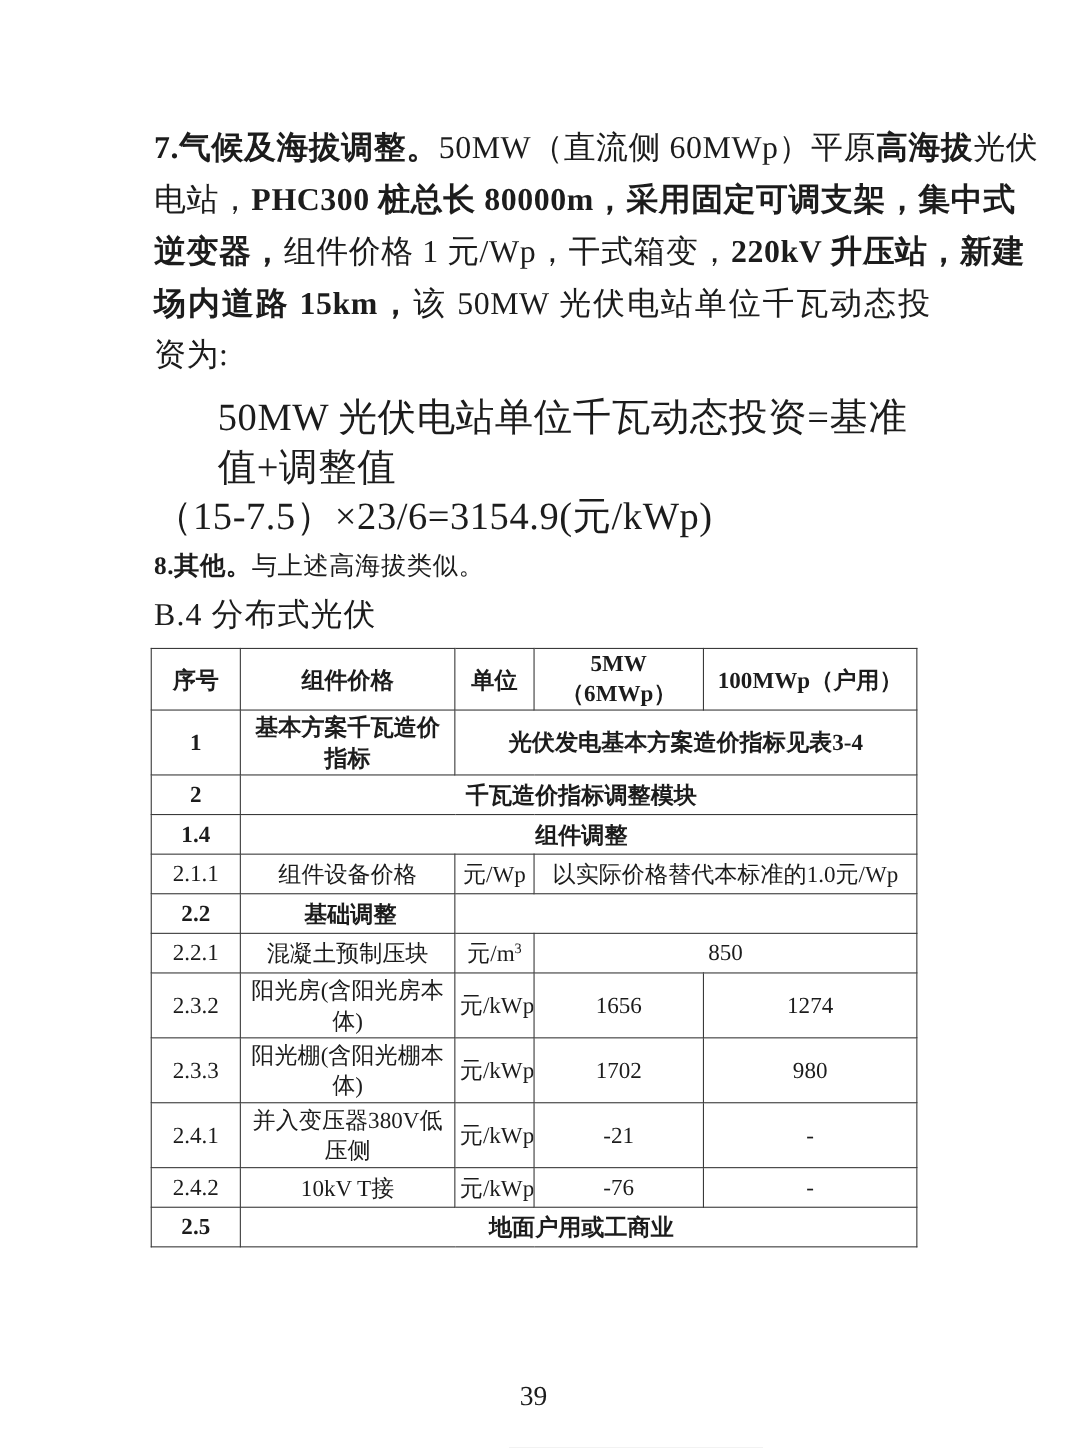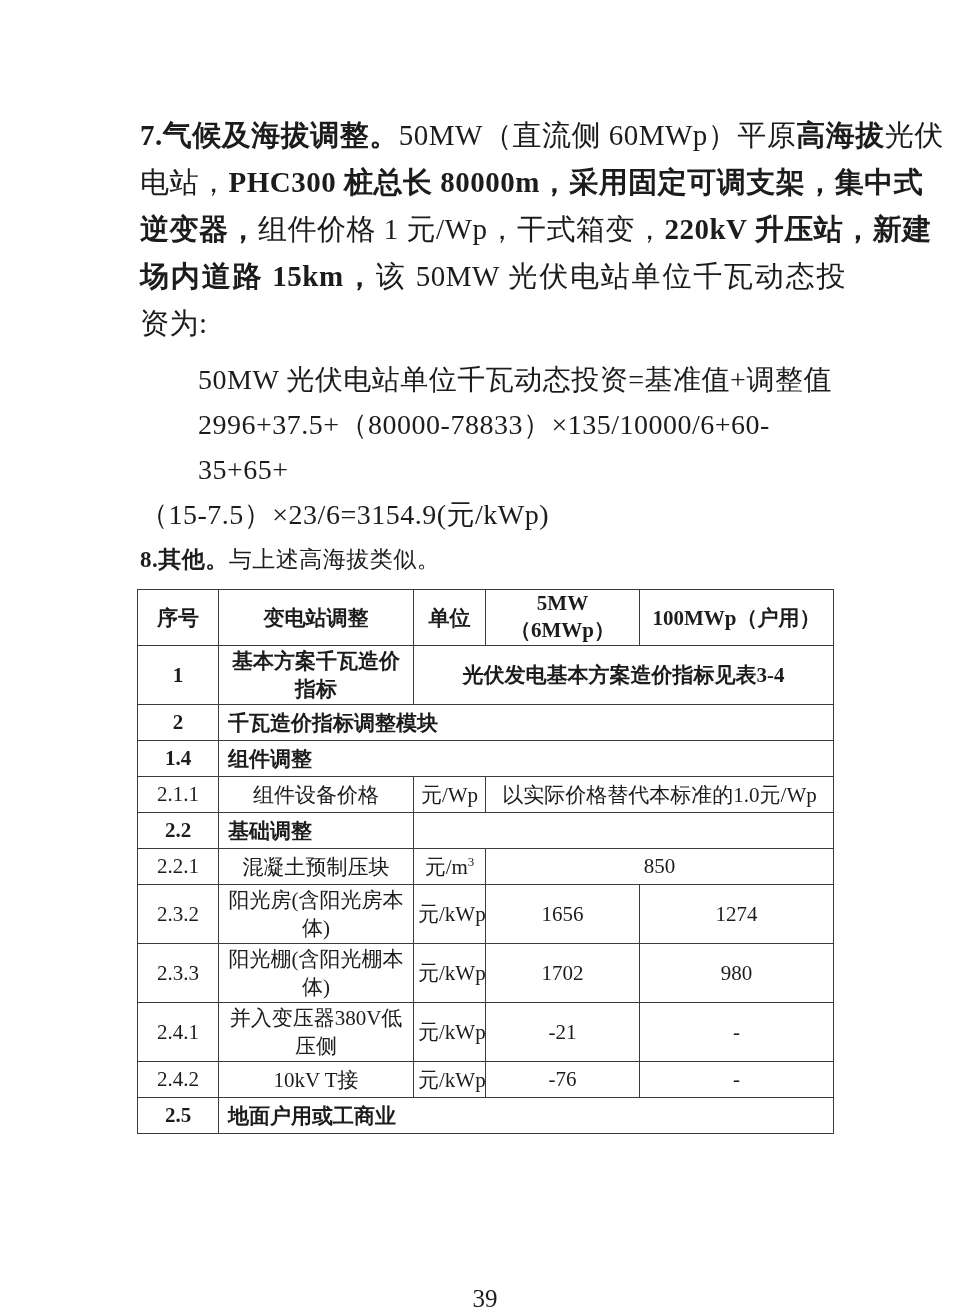--- a/index.html
+++ b/index.html
@@ -30,21 +30,21 @@
     width: 706px;
     letter-spacing: 0.5px;
   }
   .p7 .jline.last {
     text-align-last: auto;
     white-space: normal;
   }
   
   .formula { margin-top: 10px; }
   .formula .fline {
-    font-size: 28px;
+    font-size: 35px;
     line-height: 45px;
     letter-spacing: 0.5px;
   }
   .formula .fline.indent { padding-left: 58px; }
   
   .p8 {
     font-size: 23px;
     line-height: 45px;
     letter-spacing: 0.5px;
   }
@@ -66,66 +66,66 @@
     border: 1px solid #3a3a3a;
     height: 36px;
     font-size: 21px;
     text-align: center;
     vertical-align: middle;
     padding: 1px 4px;
     overflow: hidden;
   }
   table.ctable tr.hdr td,
   table.ctable tr.sect td { font-weight: bold; }
-  table.ctable td.lft { text-align: left; padding-left: 9px; }
+  table.ctable td.lft { text-align: center; padding-left: 9px; }
   table.ctable sup { font-size: 13px; vertical-align: super; }
   
   .page-number {
     position: absolute;
     left: 0;
-    top: 1285px;
+    top: 1256px;
     width: 100%;
     text-align: center;
     font-size: 25px;
   }
 </style>
 </head>
 <body>
 
 <div class="page">
   <div class="content">
 
     <div class="p7">
       <div class="jline"><span class="b">7.气候及海拔调整。</span><span>50MW（直流侧 60MWp）平原</span><span class="b">高海拔</span><span>光伏</span></div>
       <div class="jline"><span>电站，</span><span class="b">PHC300 桩总长 80000m，采用固定可调支架，集中式</span></div>
       <div class="jline"><span class="b">逆变器，</span><span>组件价格 1 元/Wp，干式箱变，</span><span class="b">220kV 升压站，新建</span></div>
       <div class="jline last"><span class="b">场内道路 15km，</span><span>该 50MW 光伏电站单位千瓦动态投资为:</span></div>
     </div>
 
     <div class="formula">
       <div class="fline indent">50MW 光伏电站单位千瓦动态投资=基准值+调整值</div>
-      <div class="fline indent">2996+37.5+（80000-78833）×135/10000/6+60-35+65+</div>
       <div class="fline">（15-7.5）×23/6=3154.9(元/kWp)</div>
     </div>
 
     <div class="p8"><span class="b">8.其他。</span><span>与上述高海拔类似。</span></div>
 
+    <div class="b4">B.4 分布式光伏</div>
 
     <table class="ctable">
       <colgroup>
         <col style="width:81px">
           <col style="width:195px">
           <col style="width:72px">
           <col style="width:154px">
           <col style="width:194px">
       </colgroup>
       <tbody>
         <tr class="hdr">
           <td>序号</td>
-          <td>变电站调整</td>
+          <td>组件价格</td>
           <td>单位</td>
           <td>5MW（6MWp）</td>
           <td>100MWp（户用）</td>
         </tr>
         <tr class="sect">
           <td>1</td>
           <td>基本方案千瓦造价指标</td>
           <td colspan="3">光伏发电基本方案造价指标见表3-4</td>
         </tr>
         <tr class="sect">

